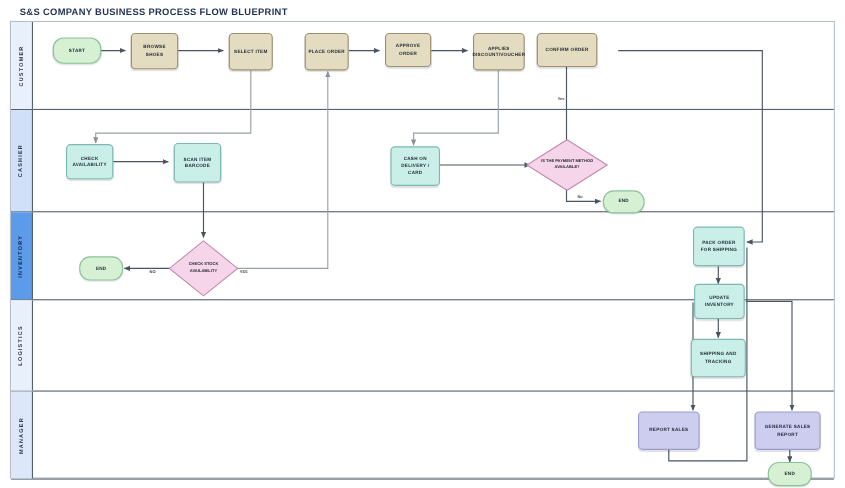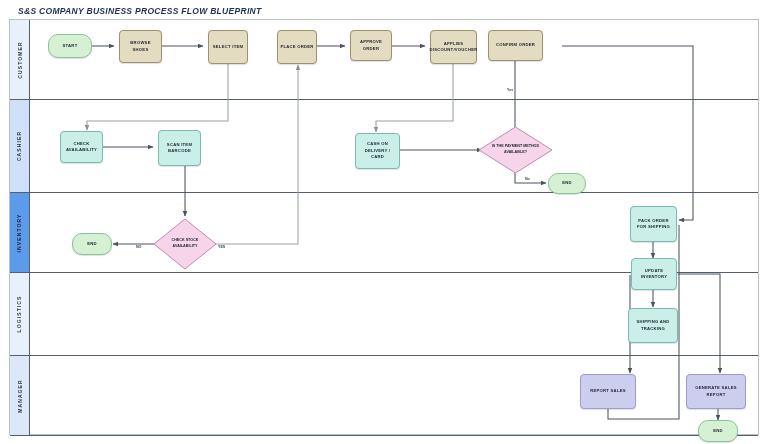--- a/index.html
+++ b/index.html
@@ -2,21 +2,21 @@
 <html><head>
 <meta charset="utf-8">
 <style>
   html,body{margin:0;padding:0;background:#ffffff;}
   body{font-family:"Liberation Sans",sans-serif;}
   #page{position:relative;width:768px;height:444px;background:#ffffff;overflow:hidden;}
 
   #title{
     position:absolute;left:18px;top:6px;
     font-size:8.5px;font-weight:bold;letter-spacing:.3px;
-    color:#1f3050;white-space:nowrap;font-style:italic;
+    color:#1f3050;white-space:nowrap;
   }
 
   
   #frame{
     position:absolute;left:9px;top:19px;width:750px;height:416px;
     border:1px solid #b9bfc7;background:#fff;box-sizing:border-box;
   }
 
   .lane{position:absolute;left:0;width:100%;box-sizing:border-box;border-bottom:1px solid #555f6b;}
   .lane:last-child{border-bottom:none;}

